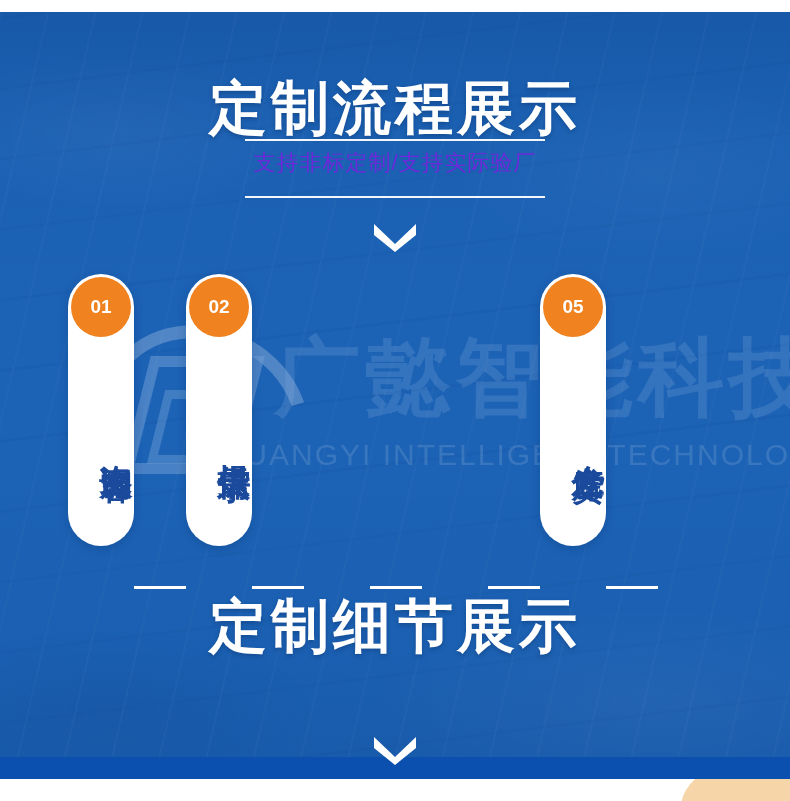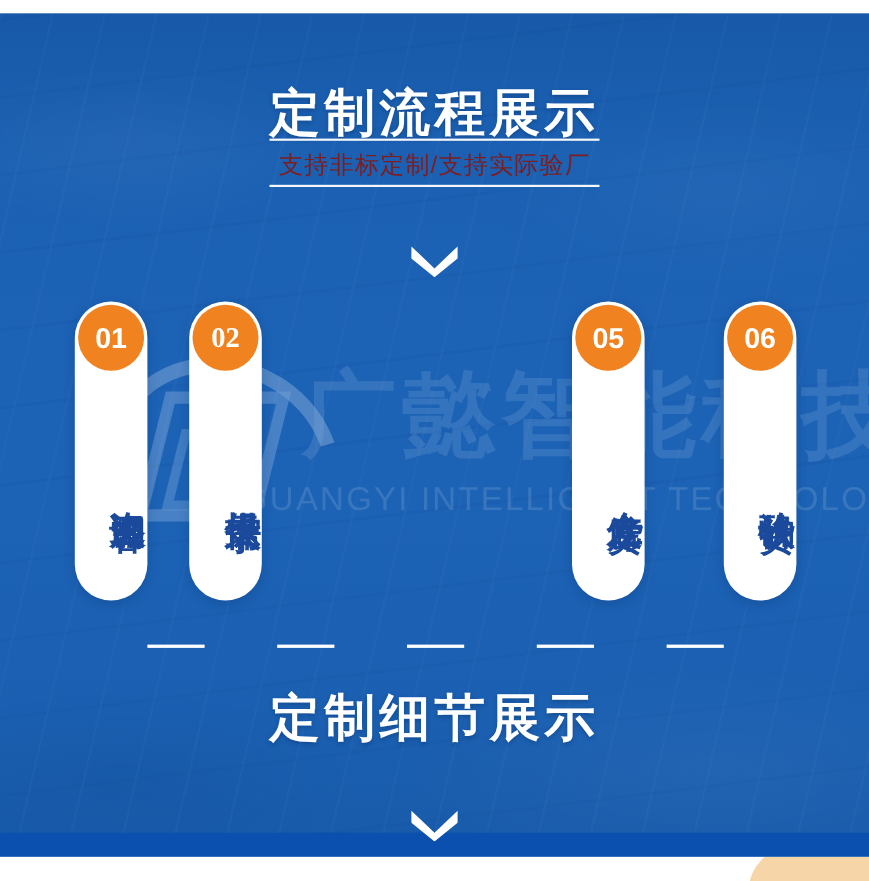--- a/index.html
+++ b/index.html
@@ -136,42 +136,42 @@
   }
 
   
   .heading-block {
     position: absolute;
     left: 0;
     width: 790px;
     text-align: center;
   }
   .heading-title {
-    font-size: 46px;
+    font-size: 58px;
     line-height: 1.05;
     font-weight: bold;
     color: #ffffff;
     letter-spacing: 4px;
     text-shadow: 0 2px 4px rgba(8,40,90,0.35);
   }
   .heading-rule-wrap {
     margin: 0 auto;
     width: 300px;
   }
   .heading-rule {
     height: 2px;
     background: #ffffff;
     opacity: 0.95;
   }
   .heading-sub {
     font-size: 22px;
     line-height: 1.2;
-    color: #7f1d1d;
+    color: #6d28d9;
     letter-spacing: 1px;
-    padding: 9px 0 4px 0;
+    padding: 9px 0 20px 0;
     white-space: nowrap;
   }
 
   
   .chevron {
     position: absolute;
     left: 50%;
     transform: translateX(-50%);
     width: 50px;
     height: 30px;
@@ -203,21 +203,21 @@
   }
   .step-num {
     position: absolute;
     left: 3px;
     top: 3px;
     width: 60px;
     height: 60px;
     border-radius: 50%;
     background: #f0821f;
     color: #ffffff;
-    font-size: 26px;
+    font-size: 19px;
     font-weight: bold;
     display: flex;
     align-items: center;
     justify-content: center;
     letter-spacing: 0px;
   }
   .step-label {
     position: absolute;
     left: 0;
     top: 72px;
@@ -295,35 +295,31 @@
     <div class="connector-line" style="left:66px; width:52px;"></div>
     <div class="connector-line" style="left:184px; width:52px;"></div>
     <div class="connector-line" style="left:302px; width:52px;"></div>
     <div class="connector-line" style="left:420px; width:52px;"></div>
     <div class="connector-line" style="left:538px; width:52px;"></div>
 
     <div class="step-card" style="left:0px;">
       <div class="step-num">01</div>
       <div class="step-label">咨询客服</div>
     </div>
-    <div class="step-card" style="left:104px;font-family:Liberation Serif, serif;">
+    <div class="step-card" style="left:118px;">
       <div class="step-num">02</div>
       <div class="step-label">提供需求</div>
     </div>
-    <div class="step-card" style="left:452px;">
+    <div class="step-card" style="left:472px;">
       <div class="step-num">05</div>
       <div class="step-label">仓库发货</div>
     </div>
-    <div class="step-card" style="left:590px;">
-      <div class="step-num">06</div>
-      <div class="step-label">确认收货</div>
-    </div>
-  </div>
-
-  <div class="heading-block" style="top:628px;">
+  </div>
+
+  <div class="heading-block" style="top:596px;">
     <div class="heading-title">定制细节展示</div>
   </div>
 
   <div class="chevron" style="top:735px;">
     <svg width="50" height="30" viewBox="0 0 50 30" aria-hidden="true">
       <polygon points="4,2 25,22 46,2 46,13 25,30 4,13" fill="#ffffff"></polygon>
     </svg>
   </div>
 
   <div class="bottom-white">

